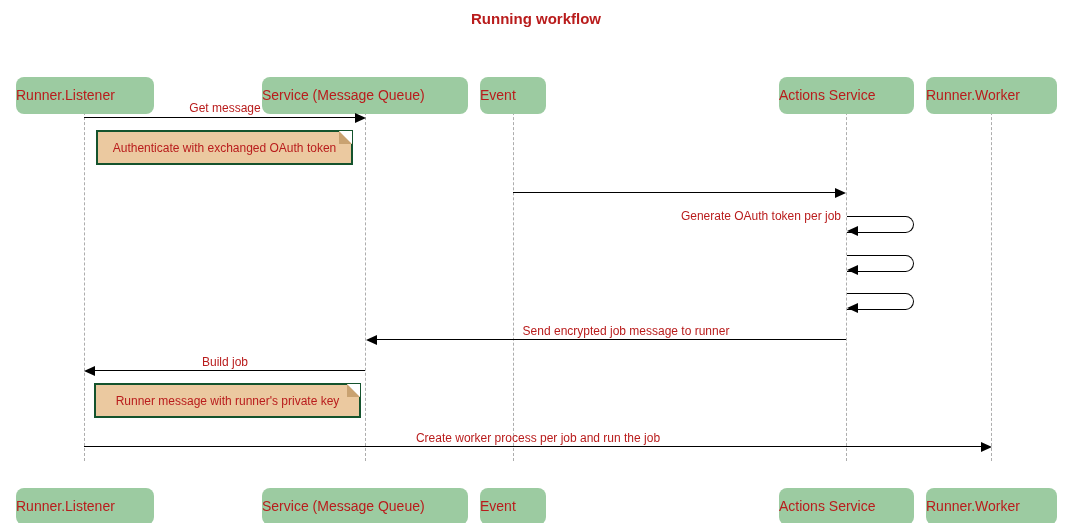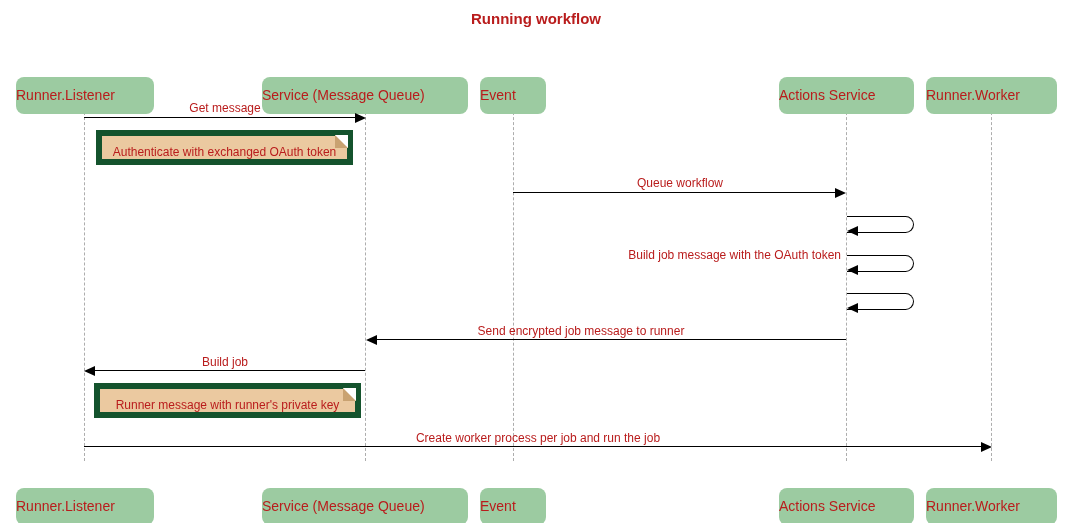--- a/index.html
+++ b/index.html
@@ -26,21 +26,21 @@
   .mlabel.right-al{text-align:right;}
   .mline{position:absolute;height:1.4px;background:#000;}
   .ah{position:absolute;width:0;height:0;border-top:5px solid transparent;border-bottom:5px solid transparent;}
   .ah-r{border-left:11px solid #000;}
   .ah-l{border-right:11px solid #000;}
   .selfloop{
     position:absolute;width:66px;height:15px;
     border:1.4px solid #000;border-left:none;border-radius:0 10px 10px 0;
   }
   .note{
-    position:absolute;height:35px;background:#EBC9A0;border:6px solid #14532d;
+    position:absolute;height:35px;background:#EBC9A0;border:2px solid #14532d;
     box-sizing:border-box;font-size:12px;text-align:center;line-height:32px;white-space:nowrap;
   }
   .note::after{
     content:"";position:absolute;top:-1px;right:-1px;width:0;height:0;
     border-style:solid;border-width:0 13px 13px 0;
     border-color:transparent #ffffff #C9A271 transparent;
   }
 </style>
 </head>
 <body>
@@ -60,35 +60,34 @@
   <div class="pbox" style="left:480px;top:50px;width:66px;">Event</div>
   <div class="pbox" style="left:779px;top:50px;width:135px;">Actions Service</div>
   <div class="pbox" style="left:926px;top:50px;width:131px;">Runner.Worker</div>
 
   <div class="mlabel" style="left:125px;top:101px;width:200px;">Get message</div>
   <div class="mline" style="left:84px;top:117px;width:271px;"></div>
   <div class="ah ah-r" style="left:355px;top:113px;"></div>
 
   <div class="note" style="left:96px;top:130px;width:257px;">Authenticate with exchanged OAuth token</div>
 
-  <div class="mlabel" style="left:580px;top:176px;width:200px;">Queue workflow</div>
   <div class="mline" style="left:513px;top:192px;width:322px;"></div>
   <div class="ah ah-r" style="left:835px;top:188px;"></div>
 
+  <div class="mlabel right-al" style="left:441px;top:209px;width:400px;">Generate OAuth token per job</div>
   <div class="selfloop" style="left:847px;top:216px;"></div>
   <div class="ah ah-l" style="left:847px;top:226px;"></div>
 
-  <div class="mlabel right-al" style="left:441px;top:248px;width:400px;">Build job message with the OAuth token</div>
   <div class="selfloop" style="left:847px;top:255px;"></div>
   <div class="ah ah-l" style="left:847px;top:265px;"></div>
 
   <div class="selfloop" style="left:847px;top:293px;"></div>
   <div class="ah ah-l" style="left:847px;top:303px;"></div>
 
-  <div class="mlabel" style="left:431px;top:324px;width:300px;text-align:center;">Send encrypted job message to runner</div>
+  <div class="mlabel" style="left:476px;top:324px;width:300px;text-align:center;">Send encrypted job message to runner</div>
   <div class="mline" style="left:377px;top:339px;width:469px;"></div>
   <div class="ah ah-l" style="left:366px;top:335px;"></div>
 
   <div class="mlabel" style="left:125px;top:355px;width:200px;">Build job</div>
   <div class="mline" style="left:95px;top:370px;width:270px;"></div>
   <div class="ah ah-l" style="left:84px;top:366px;"></div>
 
   <div class="note" style="left:94px;top:383px;width:267px;">Runner message with runner's private key</div>
 
   <div class="mlabel" style="left:338px;top:431px;width:400px;">Create worker process per job and run the job</div>

